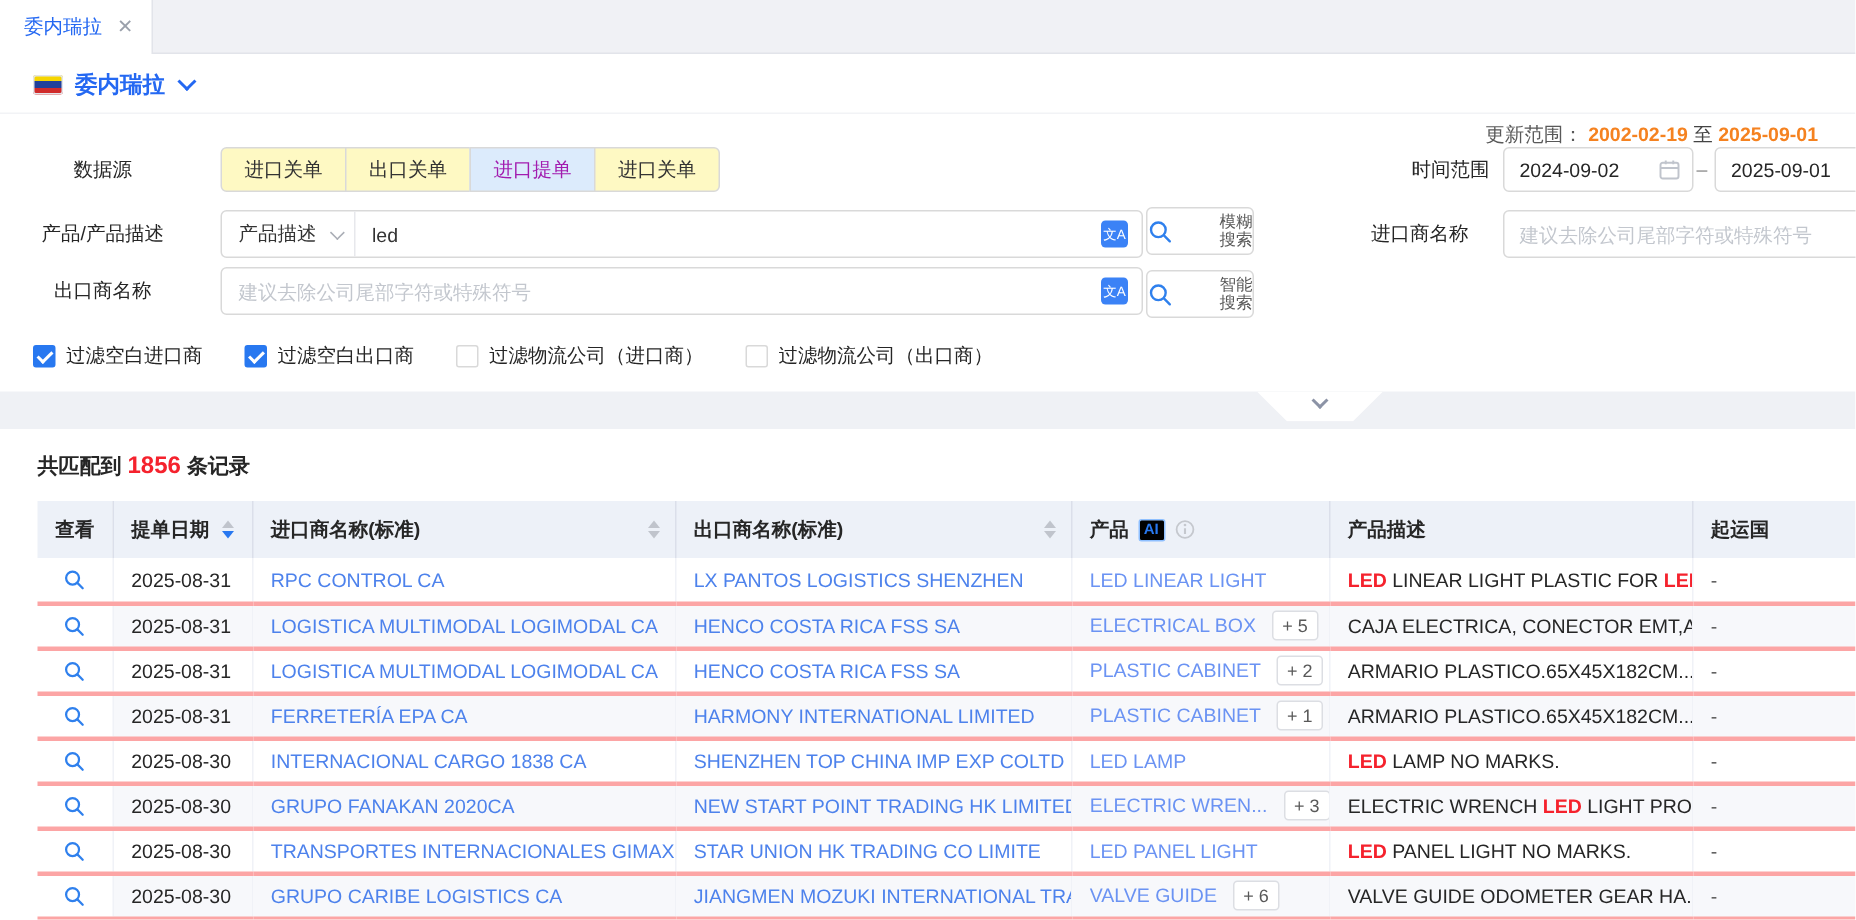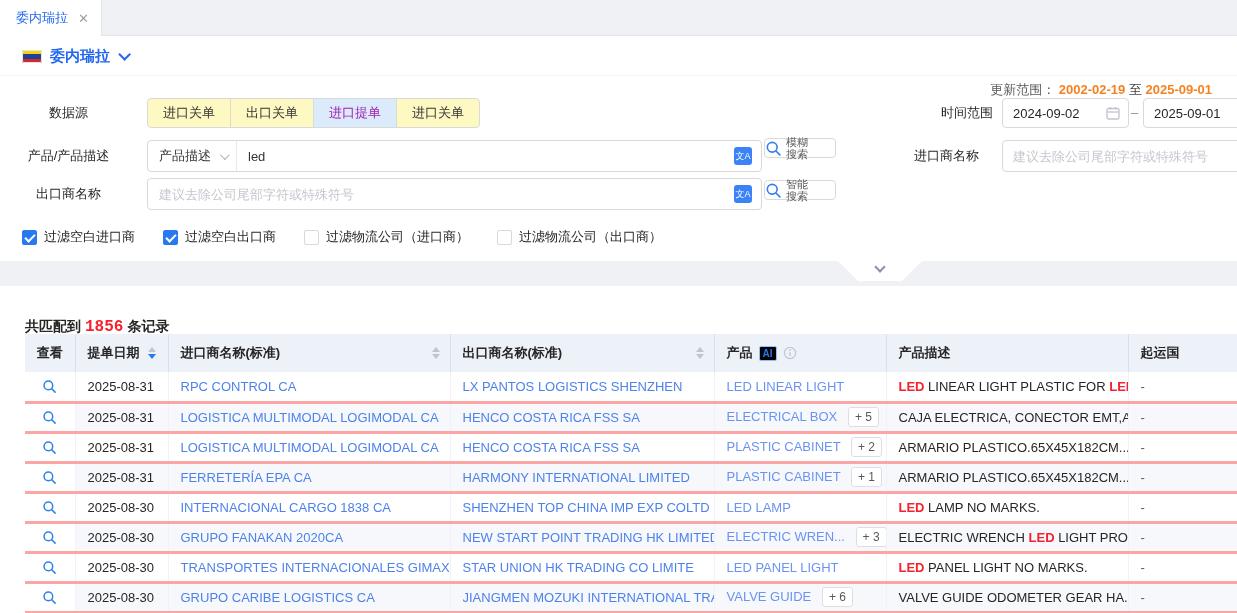--- a/index.html
+++ b/index.html
@@ -47,22 +47,22 @@
   .grp { position:absolute; left:147px; width:615px; height:32px; border:1px solid #d9d9d9; border-radius:4px;
     background:#fff; display:flex; align-items:center; }
   .grp .type-sel { width:89px; height:100%; display:flex; align-items:center; justify-content:space-between;
     padding:0 9px 0 11px; border-right:1px solid #e7e8ec; color:#333; cursor:pointer; }
   .grp input { flex:1; border:0; outline:none; height:100%; padding:0 8px 0 11px; font:inherit; color:#333; min-width:0; background:transparent; }
   .grp input::placeholder, .plain-input::placeholder { color:#c3c7ce; }
   .trans-icon { flex:0 0 auto; width:18px; height:18px; margin-right:9px; border-radius:3px; background:#3b82f6;
     color:#fff; font-size:9px; line-height:18px; text-align:center; cursor:pointer; }
   .chev-gray { width:7px; height:7px; border-right:1.5px solid #a9adb5; border-bottom:1.5px solid #a9adb5;
     transform:rotate(45deg) translateY(-2px); display:inline-block; }
-  .search-btn { position:absolute; left:764px; width:72px; height:20px; border:1px solid #d9d9d9; border-radius:4px;
-    background:#fff; display:flex; align-items:center; justify-content:flex-start; gap:4px; cursor:pointer; }
+  .search-btn { position:absolute; left:764px; width:72px; height:32px; border:1px solid #d9d9d9; border-radius:4px;
+    background:#fff; display:flex; align-items:center; justify-content:space-between; gap:4px; cursor:pointer; }
   .search-btn .txt { font-size:11px; line-height:12px; color:#595959; }
 
   .imp-label { position:absolute; left:900px; top:64px; width:93px; text-align:center; line-height:32px; }
   .plain-input { position:absolute; left:1002px; top:64px; width:250px; height:32px; border:1px solid #d9d9d9;
     border-radius:4px 0 0 4px; padding:0 10px; font:inherit; color:#333; outline:none; }
 
   .chk-row { position:absolute; left:22px; top:152px; display:flex; gap:28px; }
   .chk-item { display:flex; align-items:center; gap:7px; cursor:pointer; }
   .chk-box { width:15px; height:15px; border:1px solid #d9d9d9; border-radius:2px; background:#fff; position:relative; }
   .chk-item.checked .chk-box { background:#2878f0; border-color:#2878f0; }
@@ -71,21 +71,21 @@
 
   
   .collapse-band { position:absolute; left:0; top:261px; width:100%; height:25px; background:#eff1f5; }
   .collapse-tab { position:absolute; left:838px; top:0; width:84px; height:20px; background:#fff;
     clip-path:polygon(0 0,100% 0,76% 100%,24% 100%); cursor:pointer; display:flex; justify-content:center; }
   .collapse-tab .chev { width:8px; height:8px; border-right:2px solid #8c93a6; border-bottom:2px solid #8c93a6;
     transform:rotate(45deg); margin-top:2px; }
 
   
   .results { position:absolute; left:0; top:286px; width:100%; height:327px; background:#fff; }
-  .match-line { position:absolute; left:25px; top:32px; font-weight:bold; font-size:14px; color:#262626;font-family:Liberation Mono, monospace; }
+  .match-line { position:absolute; left:25px; top:16px; font-weight:bold; font-size:14px; color:#262626; }
   .match-line .count { color:#f5222d; font-size:16px; margin:0 4px; }
 
   table.grid { position:absolute; left:25px; top:48px; width:1212px; border-collapse:collapse; table-layout:fixed; }
   .grid th { height:38px; background:#edf1f8; font-size:13px; font-weight:bold; color:#262626; text-align:left;
     padding:0 0 0 12px; border-right:1px solid #dbdfea; white-space:nowrap; }
   .grid th:last-child { border-right:0; }
   .grid td { height:30px; padding:0 0 0 12px; border-bottom:3px solid #fca5a5; border-right:1px solid #f0f2f7;
     white-space:nowrap; overflow:hidden; font-size:13px; }
   .grid td:last-child { border-right:0; }
   .grid tr.alt td { background:#f7f8fb; }

